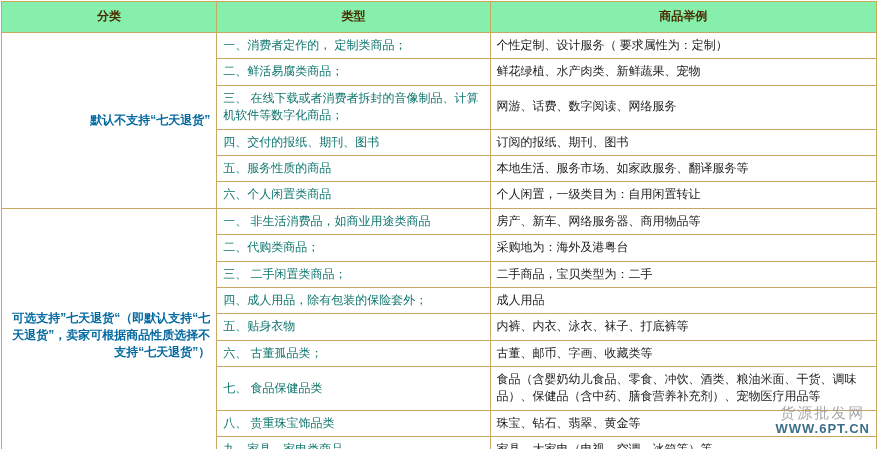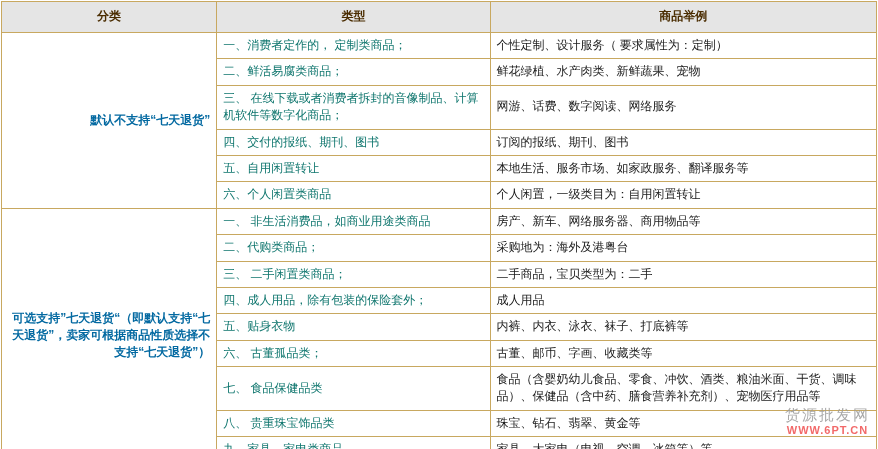--- a/index.html
+++ b/index.html
@@ -19,21 +19,21 @@
     table-layout:fixed;
   }
   table.main td, table.main th{
     border:1px solid #c8a860;
     padding:4px 6px;
     vertical-align:middle;
     line-height:1.45;
     font-size:12px;
   }
   thead th{
-    background:#e5e5e5;
+    background:#86efac;
     color:#4a2c00;
     font-weight:bold;
     text-align:center;
     height:22px;
     padding:3px 4px;
     font-size:12.5px;
   }
   .col-cat{width:215px;}
   .col-type{width:273px;}
   .col-ex{width:386px;}
@@ -62,22 +62,22 @@
     line-height:1.1;
   }
   .wm-top{
     font-size:15px;
     color:#9a9a9a;
     letter-spacing:2px;
     opacity:.85;
     font-weight:normal;
   }
   .wm-bot{
-    font-size:11px;
-    color:#ef4444;
+    font-size:13px;
+    color:#0c4a6e;
     letter-spacing:1px;
     opacity:.8;
     font-weight:bold;
   }
   .wrap{position:relative;width:878px;height:449px;}
 </style>
 </head>
 <body>
 
 <div class="wrap">
@@ -108,21 +108,21 @@
       </tr>
       <tr>
         <td class="type">三、 在线下载或者消费者拆封的音像制品、计算机软件等数字化商品；</td>
         <td class="ex">网游、话费、数字阅读、网络服务</td>
       </tr>
       <tr>
         <td class="type">四、交付的报纸、期刊、图书</td>
         <td class="ex">订阅的报纸、期刊、图书</td>
       </tr>
       <tr>
-        <td class="type">五、自用闲置转让</td>
+        <td class="type">五、服务性质的商品</td>
         <td class="ex">本地生活、服务市场、如家政服务、翻译服务等</td>
       </tr>
       <tr>
         <td class="type">六、个人闲置类商品</td>
         <td class="ex">个人闲置，一级类目为：自用闲置转让</td>
       </tr>
 
       <tr>
         <td class="cat" rowspan="9">可选支持”七天退货“（即默认支持“七天退货”，卖家可根据商品性质选择不支持“七天退货”）</td>
         <td class="type">一、   非生活消费品，如商业用途类商品</td>

